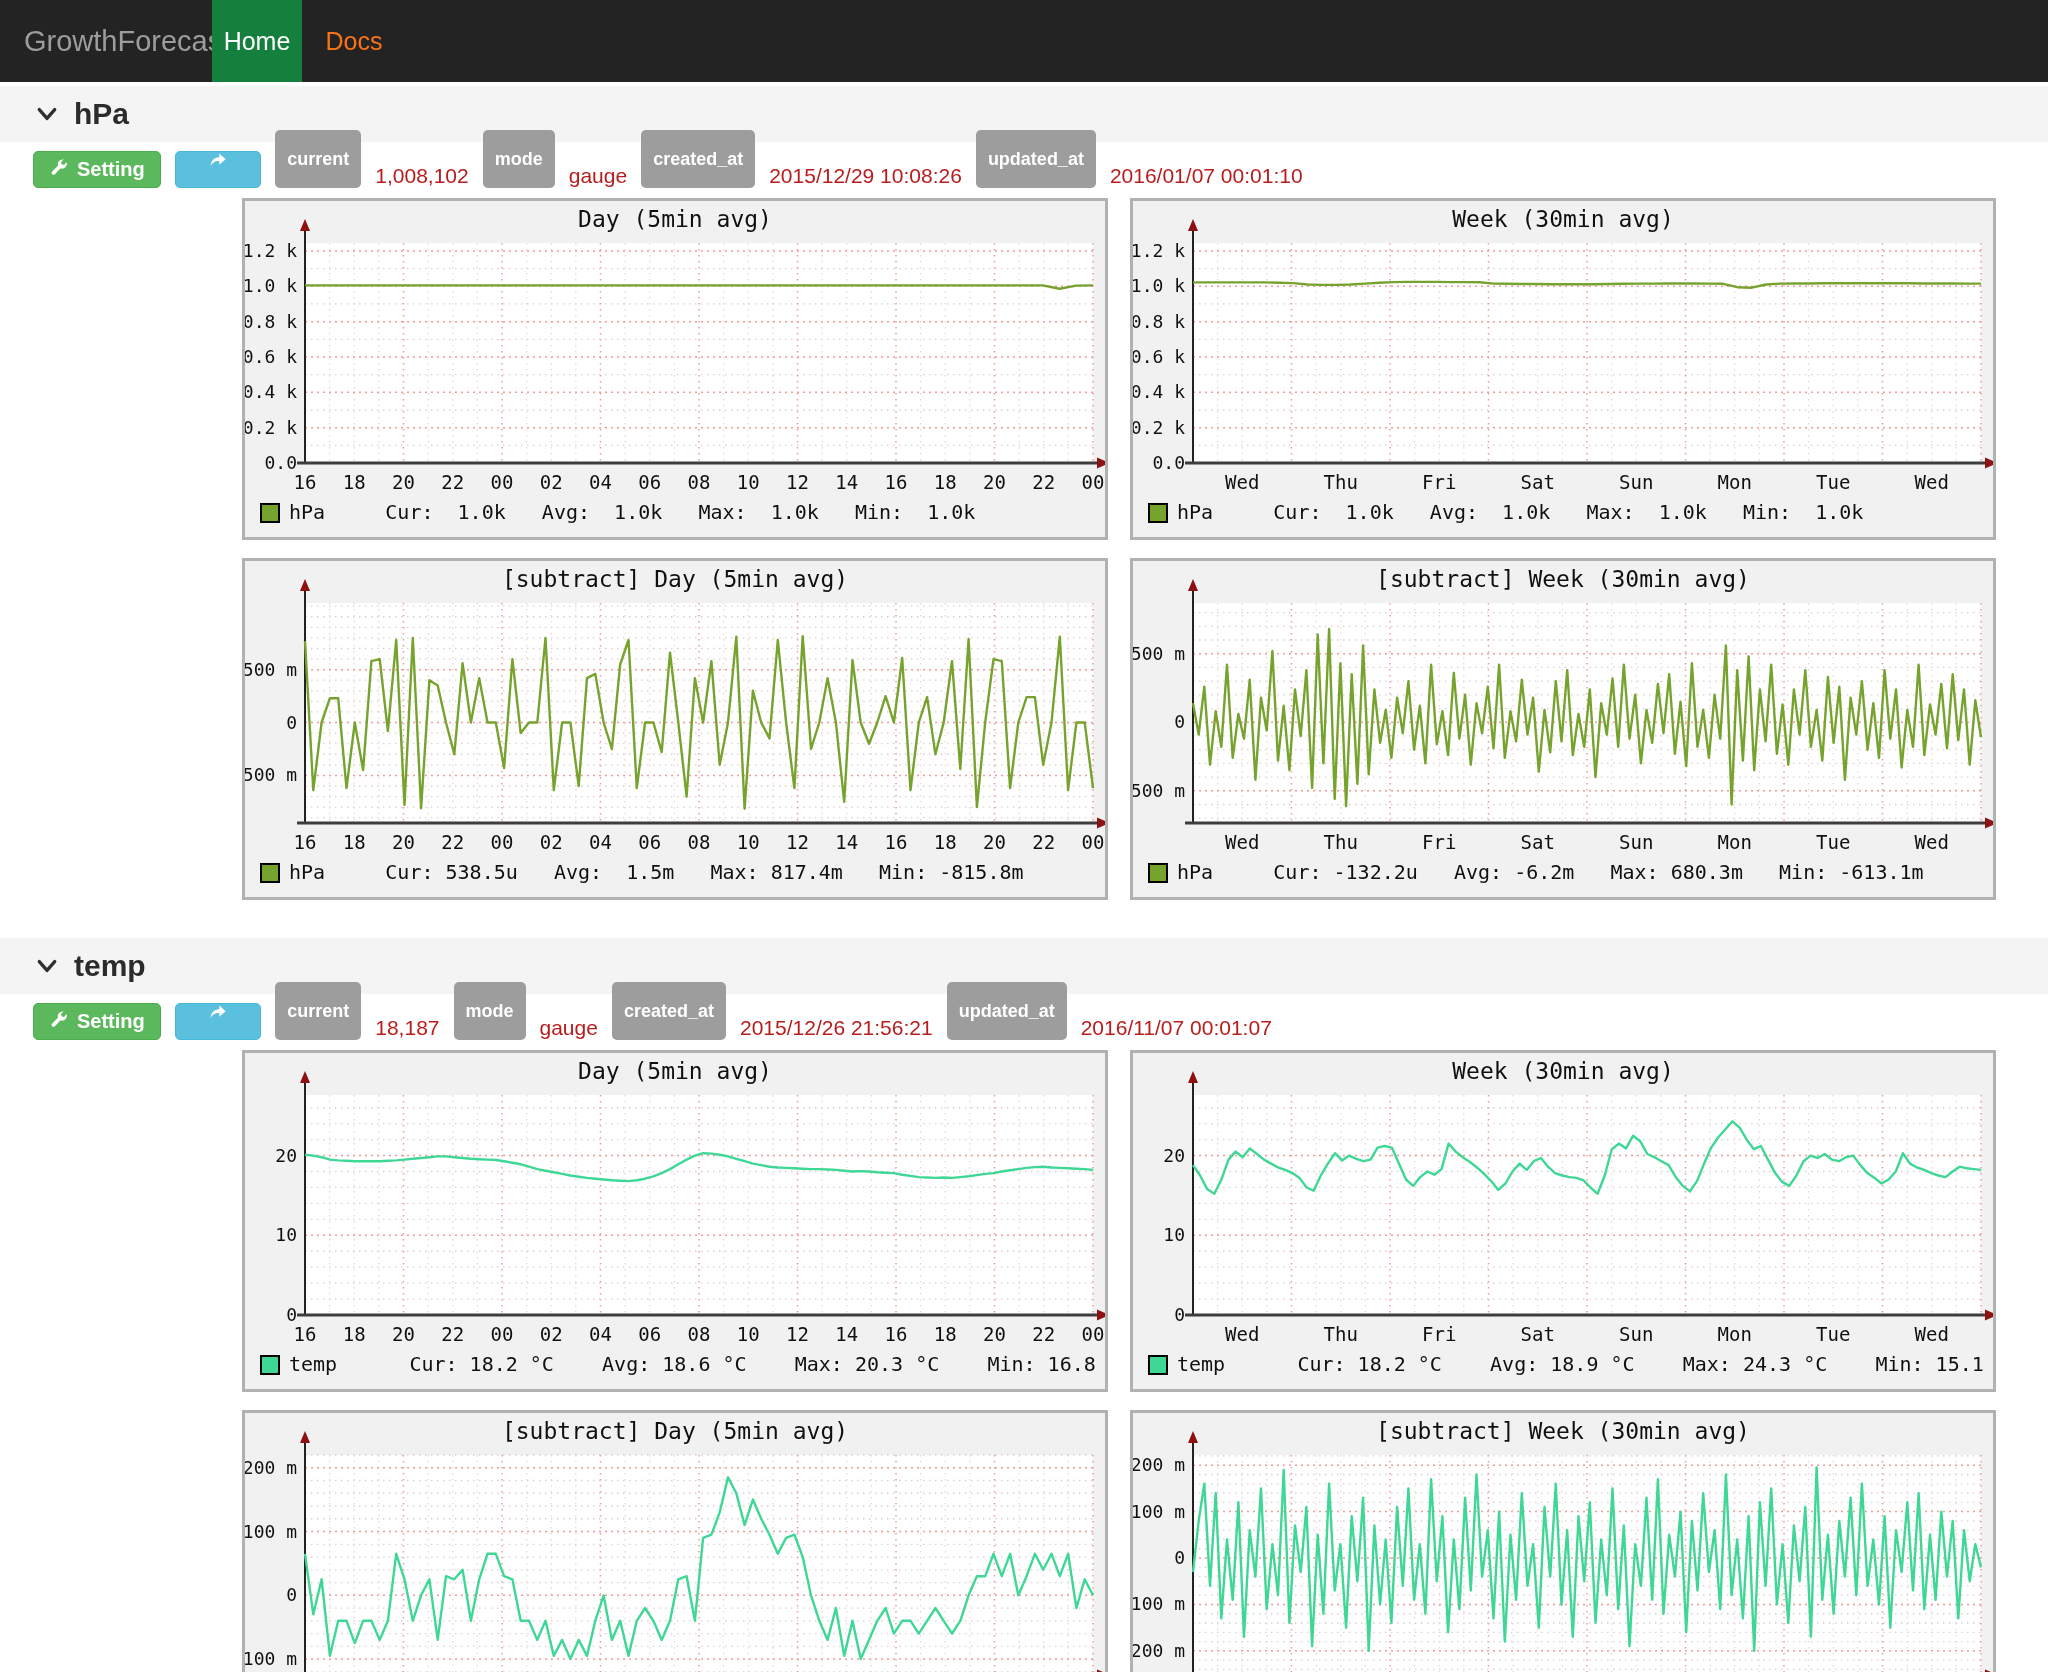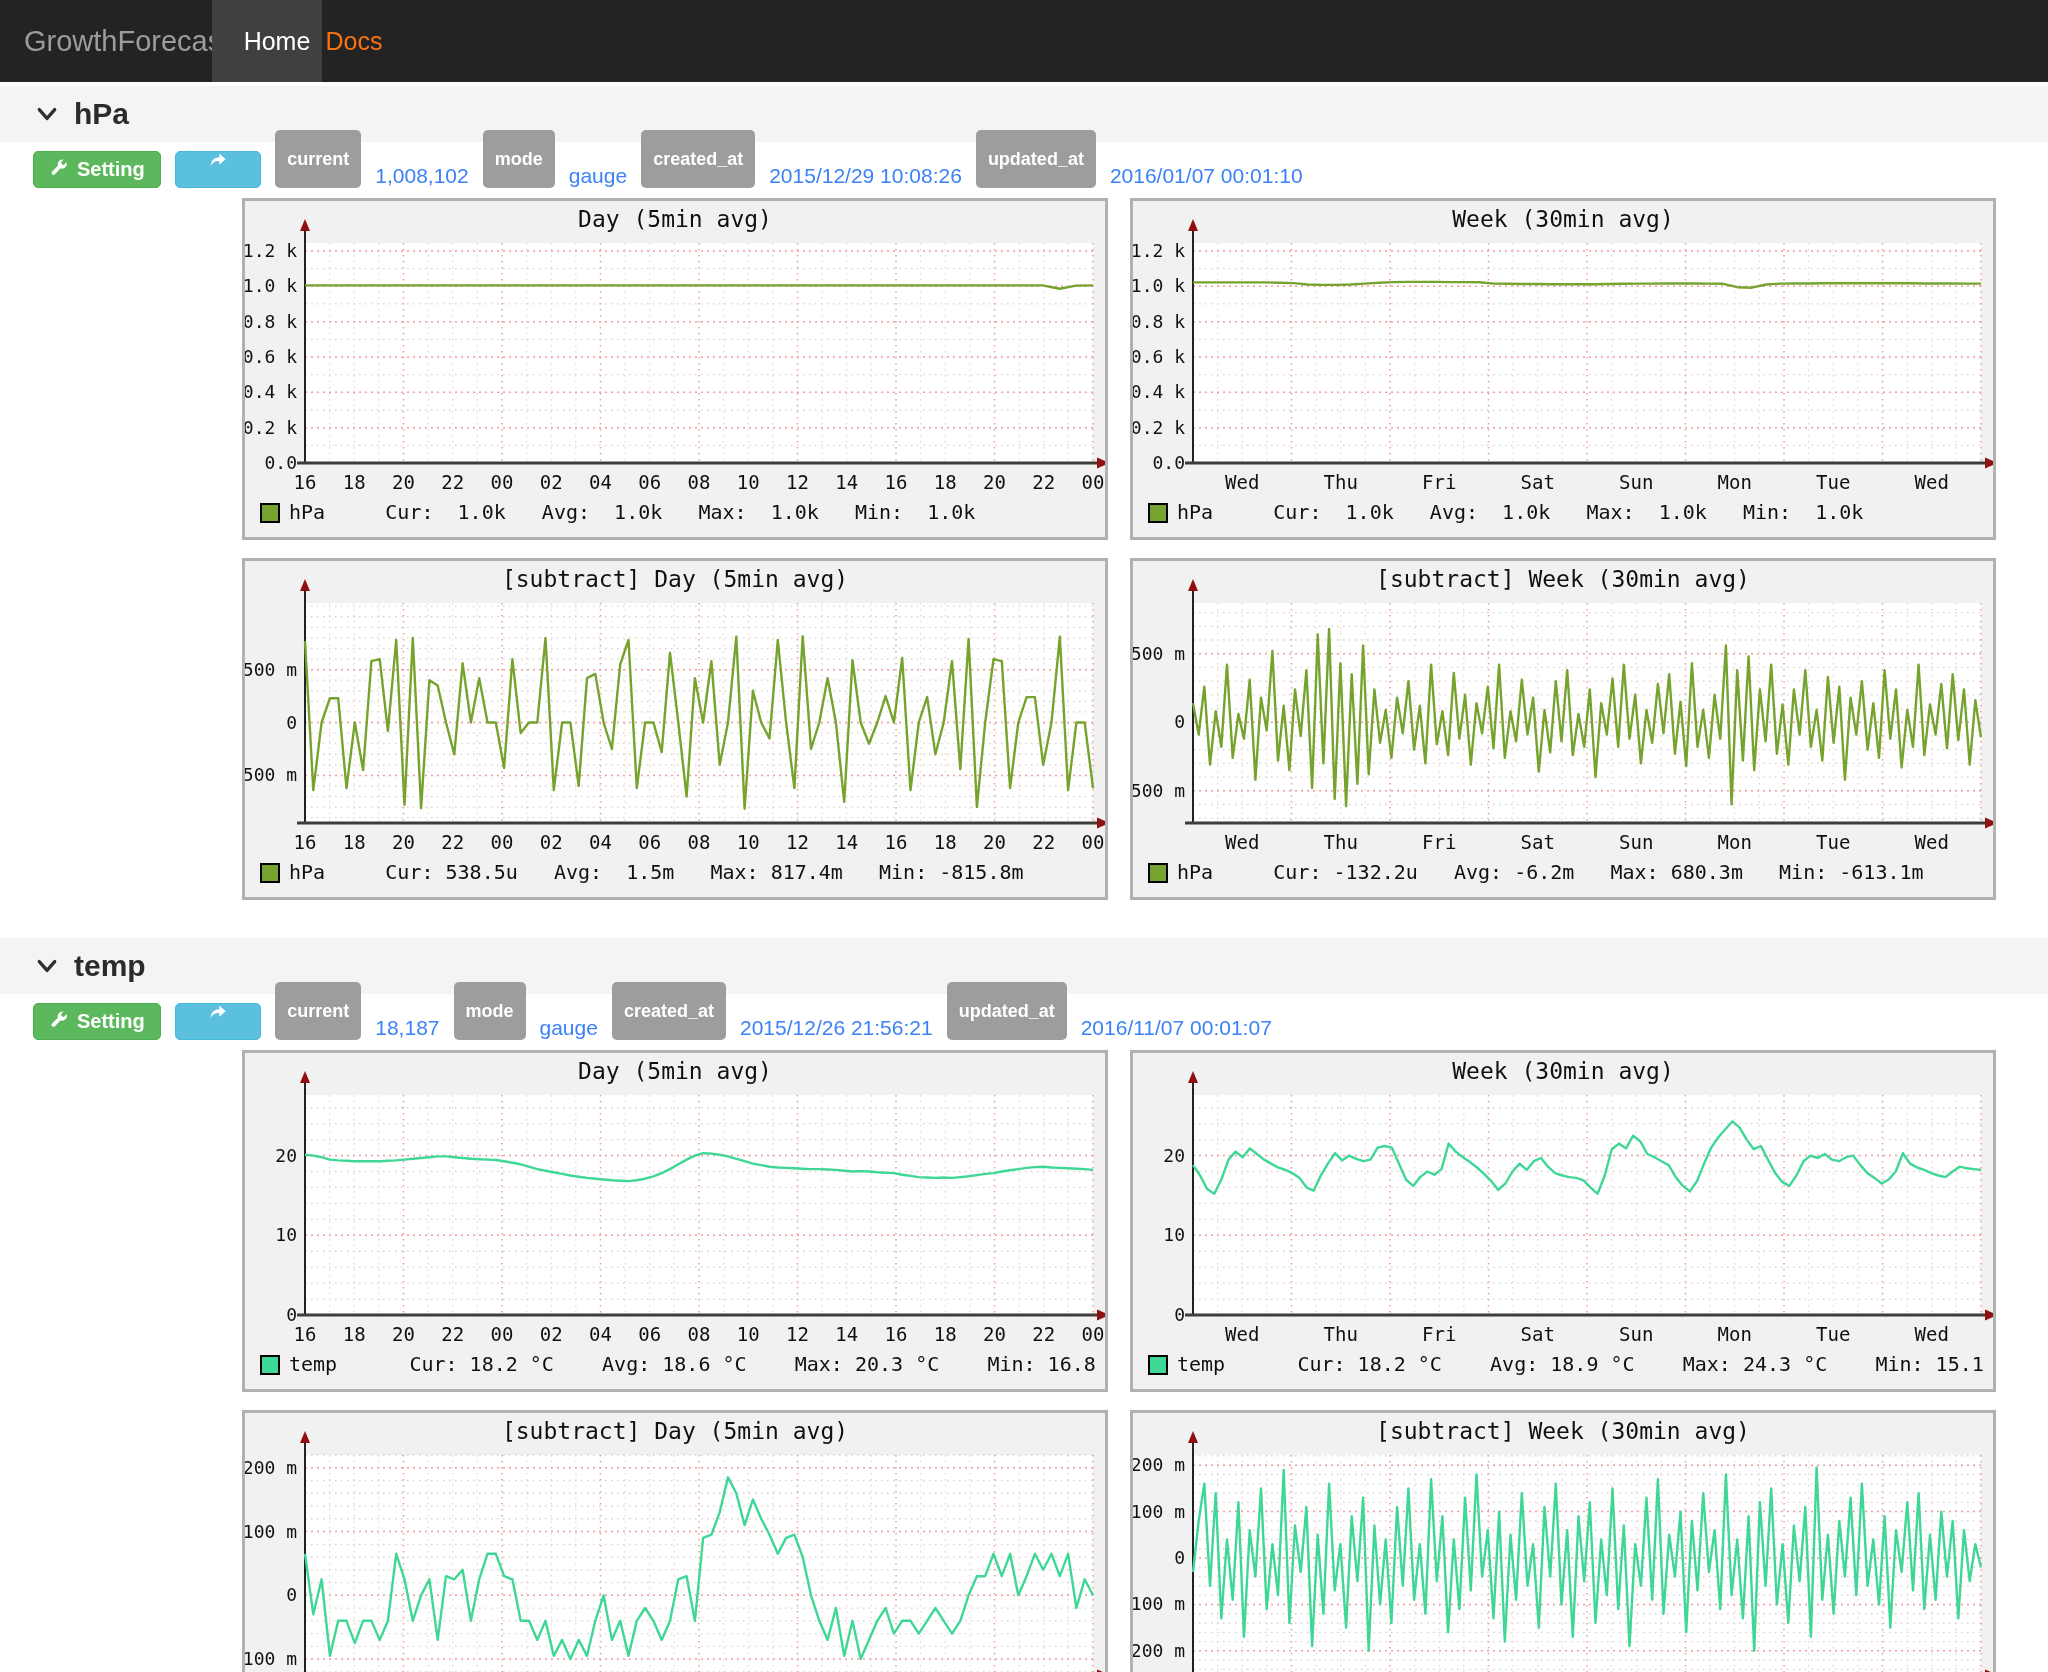--- a/index.html
+++ b/index.html
@@ -3,37 +3,37 @@
 <meta charset="utf-8">
 <style>
   html,body{margin:0;padding:0;}
   body{width:2048px;height:1672px;overflow:hidden;position:relative;background:#fff;
        font-family:"Liberation Sans", sans-serif;}
   
   .navbar{position:absolute;left:0;top:0;width:2048px;height:82px;background:#232323;}
   .brand{position:absolute;left:24px;top:0;line-height:82px;font-size:29px;color:#9c9c9c;}
   .nav-item{position:absolute;top:0;height:82px;line-height:82px;font-size:25px;color:#f97316;
             text-align:center;text-decoration:none;display:block;cursor:pointer;}
-  .nav-item.active{background:#404040;color:#ffffff;padding-left:20px;}
+  .nav-item.active{background:#15803d;color:#ffffff;}
   #nav-home{left:212px;width:90px;}
   #nav-docs{left:316px;width:76px;}
   
   .band{position:absolute;left:0;width:2048px;height:56px;background:#f4f4f4;cursor:pointer;}
   .band .inner{position:absolute;left:36px;top:0;height:56px;display:flex;align-items:center;gap:16px;}
   .band .caret{display:flex;align-items:center;}
   .band .stitle{font-size:30px;font-weight:bold;color:#2b2b2b;}
   
   .toolbar{position:absolute;left:33px;height:38px;display:flex;align-items:flex-end;gap:14px;}
   .btn{display:inline-flex;align-items:center;gap:9px;height:37px;padding:0 15px;border-radius:5px;
        font-size:20px;font-weight:bold;color:#fff;border:1px solid transparent;cursor:pointer;}
   .btn.green{background:#5cb85c;border-color:#4cae4c;}
   .btn.blue{background:#5bc0de;border-color:#46b8da;flex-direction:column;}
   .badge{background:#9d9d9d;color:#fff;font-size:18px;font-weight:bold;border-radius:5px;
          padding:20px 12px;line-height:1;}
-  .val{font-size:21px;color:#3b82f6;}
+  .val{font-size:21px;color:#b91c1c;}
   
   .panel{position:absolute;width:866px;height:342px;background:#f1f1f1;border:3px solid #b1b1b1;
          box-sizing:border-box;overflow:hidden;cursor:pointer;}
   .panel svg{display:block;}
   svg text{font-family:"DejaVu Sans Mono", monospace;fill:#101010;}
   svg text.title{font-size:23px;}
   svg text.tick{font-size:18px;}
   svg text.xlab{font-size:19px;}
   svg text.leg{font-size:20px;white-space:pre;}
 </style>

